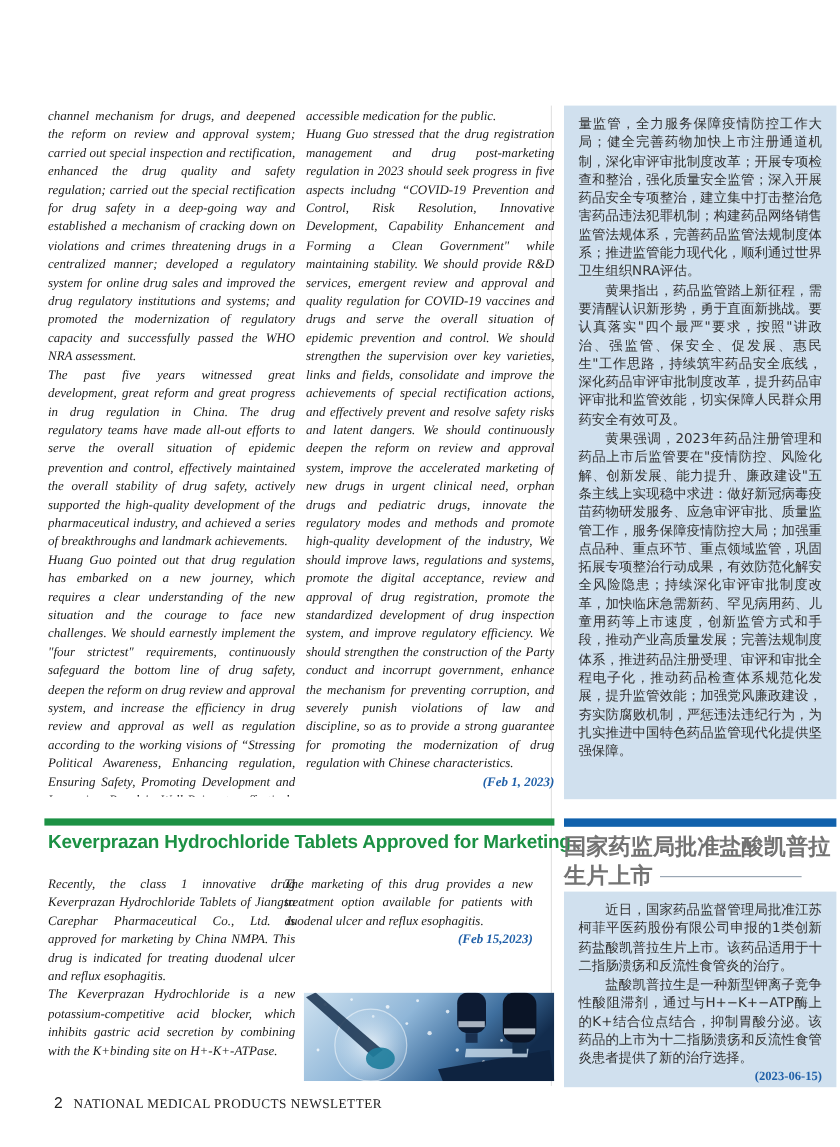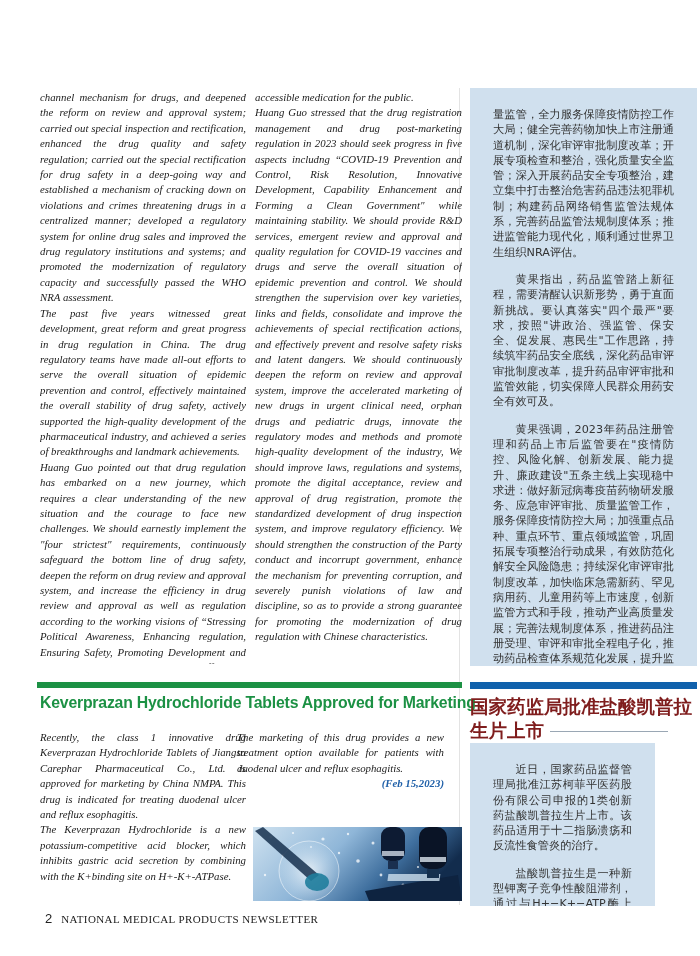--- a/index.html
+++ b/index.html
@@ -12,34 +12,34 @@
   .encol{font-size:10.8px;line-height:15.4px;text-align:justify;overflow:hidden;font-style:italic;}
   .encol p{margin:0;}
   .date-line{text-align:right;color:#2060a8;font-weight:bold;margin-top:2px;font-size:10.8px;}
   
   .cnpanel{
     background:#d0e0ee;overflow:hidden;
     font-family:"DejaVu Sans", sans-serif;
     font-size:11.2px;line-height:15.3px;color:#333;text-align:justify;
     padding:7px 11px;box-sizing:border-box;
   }
-  .cnpanel p{margin:12px;}
+  .cnpanel p{margin:1px;}
   .cnpanel p.indent{text-indent:2em;}
   .cn-date{color:#2060a8;font-weight:bold;font-family:"Liberation Serif", serif;font-size:10.5px;}
   .cn-date-inline{float:right;}
   
   .green-bar{background:#1c9144;height:6px;}
   .blue-bar{background:#1061ac;height:7px;}
   .headline-en{
     font-family:"Liberation Sans", sans-serif;font-weight:bold;
     font-size:15.8px;letter-spacing:-0.2px;color:#1c9144;white-space:nowrap;
   }
   .headline-cn{
     font-family:"DejaVu Sans", sans-serif;font-weight:bold;
-    font-size:18.5px;line-height:23.5px;color:#7f1d1d;
+    font-size:18.5px;line-height:23.5px;color:#737373;
   }
   .headline-cn .tail-rule{
     display:inline-block;width:118px;height:1px;background:#9aa7b4;
     vertical-align:middle;margin-left:6px;
   }
   .col-rule{width:1px;background:#e3e3e3;}
   
   .footer{display:flex;align-items:baseline;gap:9px;}
   .page-num{font-family:"Liberation Sans", sans-serif;font-size:13px;color:#222;}
   .news-title{font-size:11px;letter-spacing:0.4px;color:#222;}
@@ -58,20 +58,21 @@
 
     <div class="abs encol" style="left:40px;top:90px;width:206px;height:574px;">
       <p>channel mechanism for drugs, and deepened the reform on review and approval system; carried out special inspection and rectification, enhanced the drug quality and safety regulation; carried out the special rectification for drug safety in a deep-going way and established a mechanism of cracking down on violations and crimes threatening drugs in a centralized manner; developed a regulatory system for online drug sales and improved the drug regulatory institutions and systems; and promoted the modernization of regulatory capacity and successfully passed the WHO NRA assessment.</p>
       <p>The past five years witnessed great development, great reform and great progress in drug regulation in China. The drug regulatory teams have made all-out efforts to serve the overall situation of epidemic prevention and control, effectively maintained the overall stability of drug safety, actively supported the high-quality development of the pharmaceutical industry, and achieved a series of breakthroughs and landmark achievements.</p>
       <p>Huang Guo pointed out that drug regulation has embarked on a new journey, which requires a clear understanding of the new situation and the courage to face new challenges. We should earnestly implement the "four strictest" requirements, continuously safeguard the bottom line of drug safety, deepen the reform on drug review and approval system, and increase the efficiency in drug review and approval as well as regulation according to the working visions of “Stressing Political Awareness, Enhancing regulation, Ensuring Safety, Promoting Development and Improving People's Well-Being to effectively guarantee safe, effective and</p>
     </div>
 
     <div class="abs encol" style="left:255px;top:90px;width:207px;height:574px;">
       <p>accessible medication for the public.</p>
       <p>Huang Guo stressed that the drug registration management and drug post-marketing regulation in 2023 should seek progress in five aspects includng “COVID-19 Prevention and Control, Risk Resolution, Innovative Development, Capability Enhancement and Forming a Clean Government" while maintaining stability. We should provide R&amp;D services, emergent review and approval and quality regulation for COVID-19 vaccines and drugs and serve the overall situation of epidemic prevention and control. We should strengthen the supervision over key varieties, links and fields, consolidate and improve the achievements of special rectification actions, and effectively prevent and resolve safety risks and latent dangers. We should continuously deepen the reform on review and approval system, improve the accelerated marketing of new drugs in urgent clinical need, orphan drugs and pediatric drugs, innovate the regulatory modes and methods and promote high-quality development of the industry, We should improve laws, regulations and systems, promote the digital acceptance, review and approval of drug registration, promote the standardized development of drug inspection system, and improve regulatory efficiency. We should strengthen the construction of the Party conduct and incorrupt government, enhance the mechanism for preventing corruption, and severely punish violations of law and discipline, so as to provide a strong guarantee for promoting the modernization of drug regulation with Chinese characteristics.</p>
+      <p class="date-line">(Feb 1, 2023)</p>
     </div>
 
     <div class="abs cnpanel" style="left:470px;top:88px;width:227px;height:578px;">
       <p>量监管，全力服务保障疫情防控工作大局；健全完善药物加快上市注册通道机制，深化审评审批制度改革；开展专项检查和整治，强化质量安全监管；深入开展药品安全专项整治，建立集中打击整治危害药品违法犯罪机制；构建药品网络销售监管法规体系，完善药品监管法规制度体系；推进监管能力现代化，顺利通过世界卫生组织NRA评估。</p>
       <p class="indent">黄果指出，药品监管踏上新征程，需要清醒认识新形势，勇于直面新挑战。要认真落实"四个最严"要求，按照"讲政治、强监管、保安全、促发展、惠民生"工作思路，持续筑牢药品安全底线，深化药品审评审批制度改革，提升药品审评审批和监管效能，切实保障人民群众用药安全有效可及。</p>
       <p class="indent">黄果强调，2023年药品注册管理和药品上市后监管要在"疫情防控、风险化解、创新发展、能力提升、廉政建设"五条主线上实现稳中求进：做好新冠病毒疫苗药物研发服务、应急审评审批、质量监管工作，服务保障疫情防控大局；加强重点品种、重点环节、重点领域监管，巩固拓展专项整治行动成果，有效防范化解安全风险隐患；持续深化审评审批制度改革，加快临床急需新药、罕见病用药、儿童用药等上市速度，创新监管方式和手段，推动产业高质量发展；完善法规制度体系，推进药品注册受理、审评和审批全程电子化，推动药品检查体系规范化发展，提升监管效能；加强党风廉政建设，夯实防腐败机制，严惩违法违纪行为，为扎实推进中国特色药品监管现代化提供坚强保障。</p>
 
     </div>
   </div>
 
@@ -137,21 +138,21 @@
         </g>
       </svg>
     </div>
 
     <div class="abs blue-bar" style="left:470px;top:16px;width:227px;"></div>
     <div class="abs headline-cn" style="left:470px;top:29px;width:227px;">
       <div>国家药监局批准盐酸凯普拉</div>
       <div><span>生片上市</span><span class="tail-rule"></span></div>
     </div>
 
-    <div class="abs cnpanel" style="left:470px;top:77px;width:185px;height:163px;">
+    <div class="abs cnpanel" style="left:470px;top:77px;width:227px;height:163px;">
       <p class="indent">近日，国家药品监督管理局批准江苏柯菲平医药股份有限公司申报的1类创新药盐酸凯普拉生片上市。该药品适用于十二指肠溃疡和反流性食管炎的治疗。</p>
       <p class="indent"><span>盐酸凯普拉生是一种新型钾离子竞争性酸阻滞剂，通过与H+−K+−ATP酶上的K+结合位点结合，抑制胃酸分泌。该药品的上市为十二指肠溃疡和反流性食管炎患者提供了新的治疗选择。</span> <span class="cn-date cn-date-inline">(2023-06-15)</span></p>
     </div>
   </div>
 
   <div class="abs footer" style="left:45px;top:911px;">
     <span class="page-num">2</span>
     <span class="news-title">NATIONAL MEDICAL PRODUCTS NEWSLETTER</span>
   </div>
 

